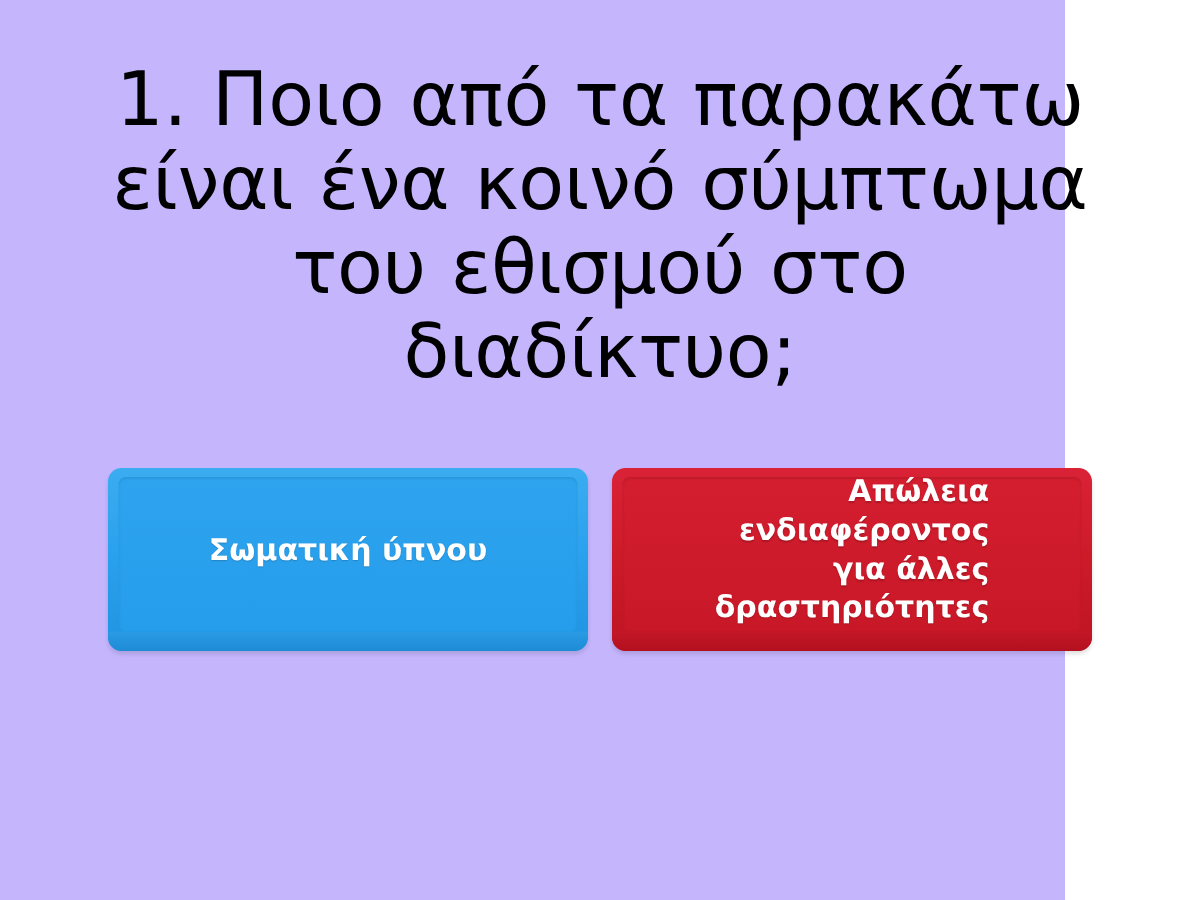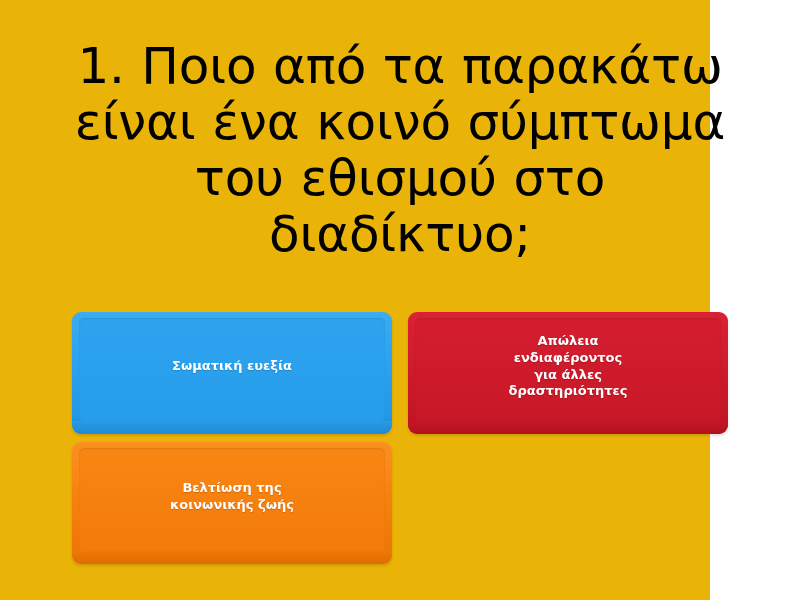--- a/index.html
+++ b/index.html
@@ -10,21 +10,21 @@
     width: 800px;
     height: 600px;
     background: #ffffff;
     font-family: "DejaVu Sans", sans-serif;
     overflow: hidden;
   }
   #quiz-root {
     position: relative;
     width: 710px;
     height: 600px;
-    background: #eab308;
+    background: #c4b5fd;
     box-sizing: border-box;
     text-decoration: underline;
   }
 
   
   #question-area {
     position: absolute;
     left: 0;
     top: 10px;
     width: 800px;
@@ -94,23 +94,23 @@
     border-bottom-right-radius: 9px;
     pointer-events: none;
   }
 
   .answer-label {
     position: relative;
     z-index: 2;
     color: #ffffff;
     font-family: "DejaVu Sans", sans-serif;
     font-weight: bold;
-    font-size: 13px;
+    font-size: 20px;
     line-height: 1.28;
-    text-align: center;
+    text-align: right;
     white-space: pre-line;
     margin-bottom: 7px;
     text-shadow: 0 1px 1px rgba(0,0,0,0.18);
   }
 
   
   .card-blue {
     background: linear-gradient(180deg, #3BACF0 0%, #2BA2EE 45%, #1F93E0 100%);
     box-shadow: 0 2px 3px rgba(0,0,0,0.13);
   }
@@ -166,30 +166,26 @@
 
 <div id="quiz-root">
 
   <div id="question-area">
     <div id="question-text">1. Ποιο από τα παρακάτω είναι ένα κοινό σύμπτωμα του εθισμού στο διαδίκτυο;</div>
   </div>
 
   <div id="answers-grid">
 
     <div class="answer-card card-blue">
-      <span class="answer-label">Σωματική ευεξία</span>
+      <span class="answer-label">Σωματική ύπνου</span>
     </div>
 
     <div class="answer-card card-red">
       <span class="answer-label">Απώλεια
 ενδιαφέροντος
 για άλλες
 δραστηριότητες</span>
     </div>
 
-    <div class="answer-card card-orange">
-      <span class="answer-label">Βελτίωση της
-κοινωνικής ζωής</span>
-    </div>
 
 
   </div>
 </div>
 
 </body></html>

